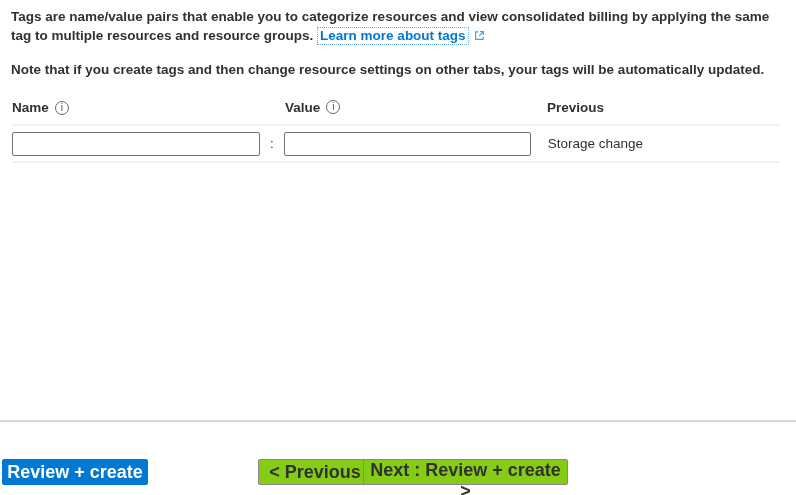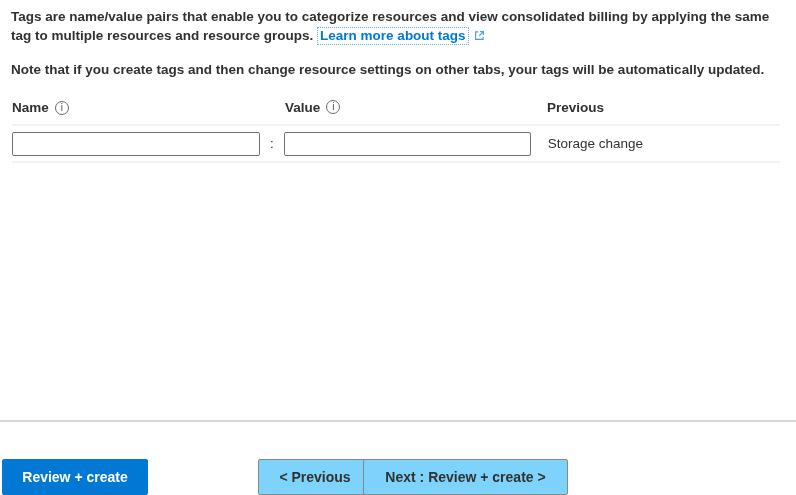--- a/index.html
+++ b/index.html
@@ -81,36 +81,36 @@
 
   .footer-divider {
     position: absolute;
     top: 420px; left: 0;
     width: 796px; height: 2px;
     background: #d8d6d4;
   }
   .footer { position: absolute; top: 459px; left: 0; width: 796px; height: 27px; }
   .btn {
     position: absolute;
-    height: 36px;
+    height: 26px;
     border-radius: 2px;
     font-family: "Liberation Sans", sans-serif;
-    font-size: 14px;
+    font-size: 18px;
     font-weight: 600;
     cursor: pointer;
     padding: 0;
   }
   .btn-primary {
     left: 2px; width: 146px;
     background: #0078d4;
     border: 1px solid #0078d4;
     color: #ffffff;
   }
   .btn-secondary {
-    background: #7dd3fc;
+    background: #84cc16;
     border: 1px solid #8a8886;
     color: #323130;
   }
   .btn-previous { left: 258px; width: 114px; }
   .btn-next { left: 363px; width: 205px; }
 </style>
 </head>
 <body>
 
 <div class="content">

